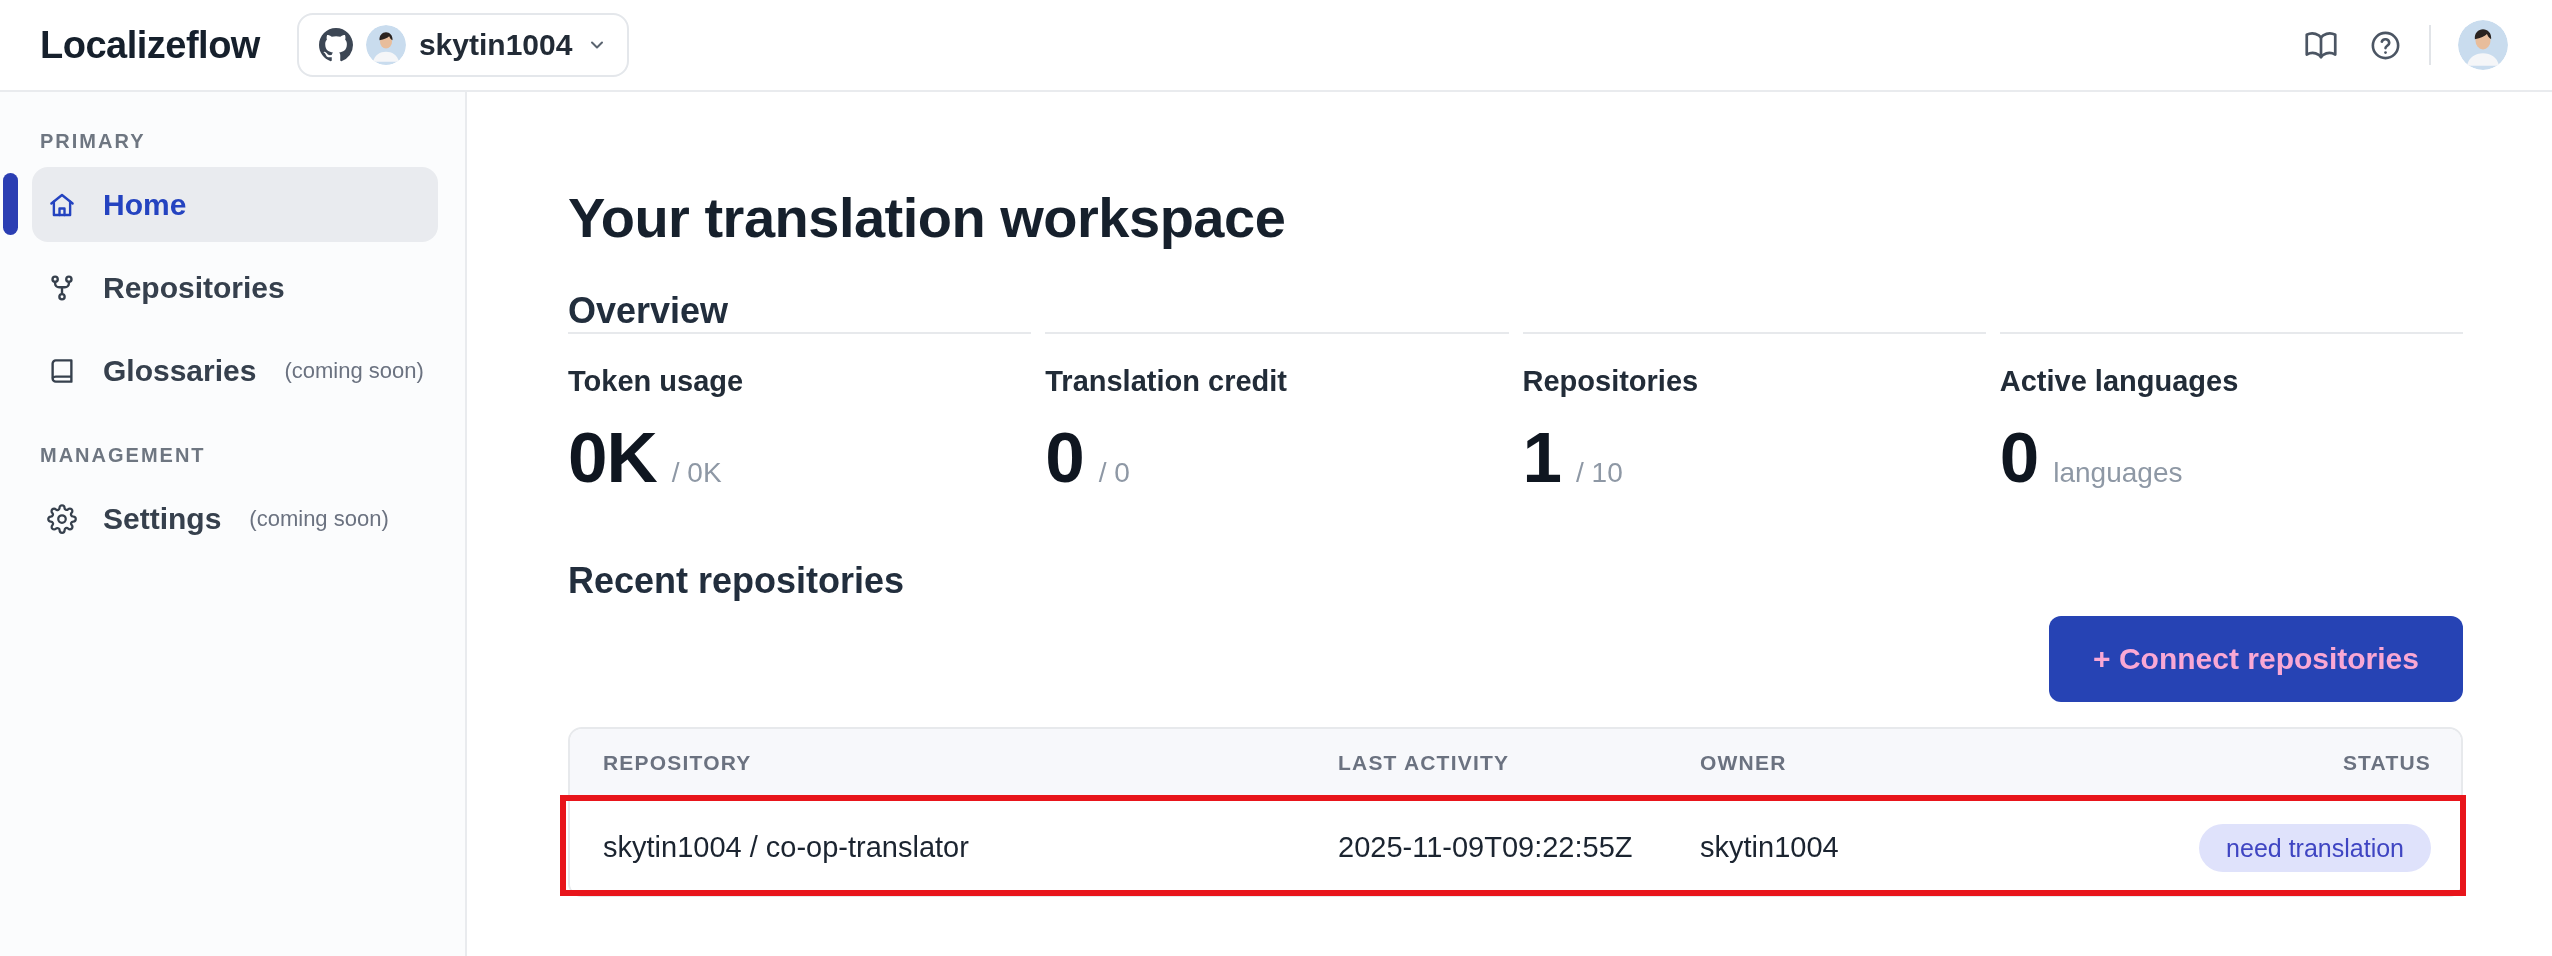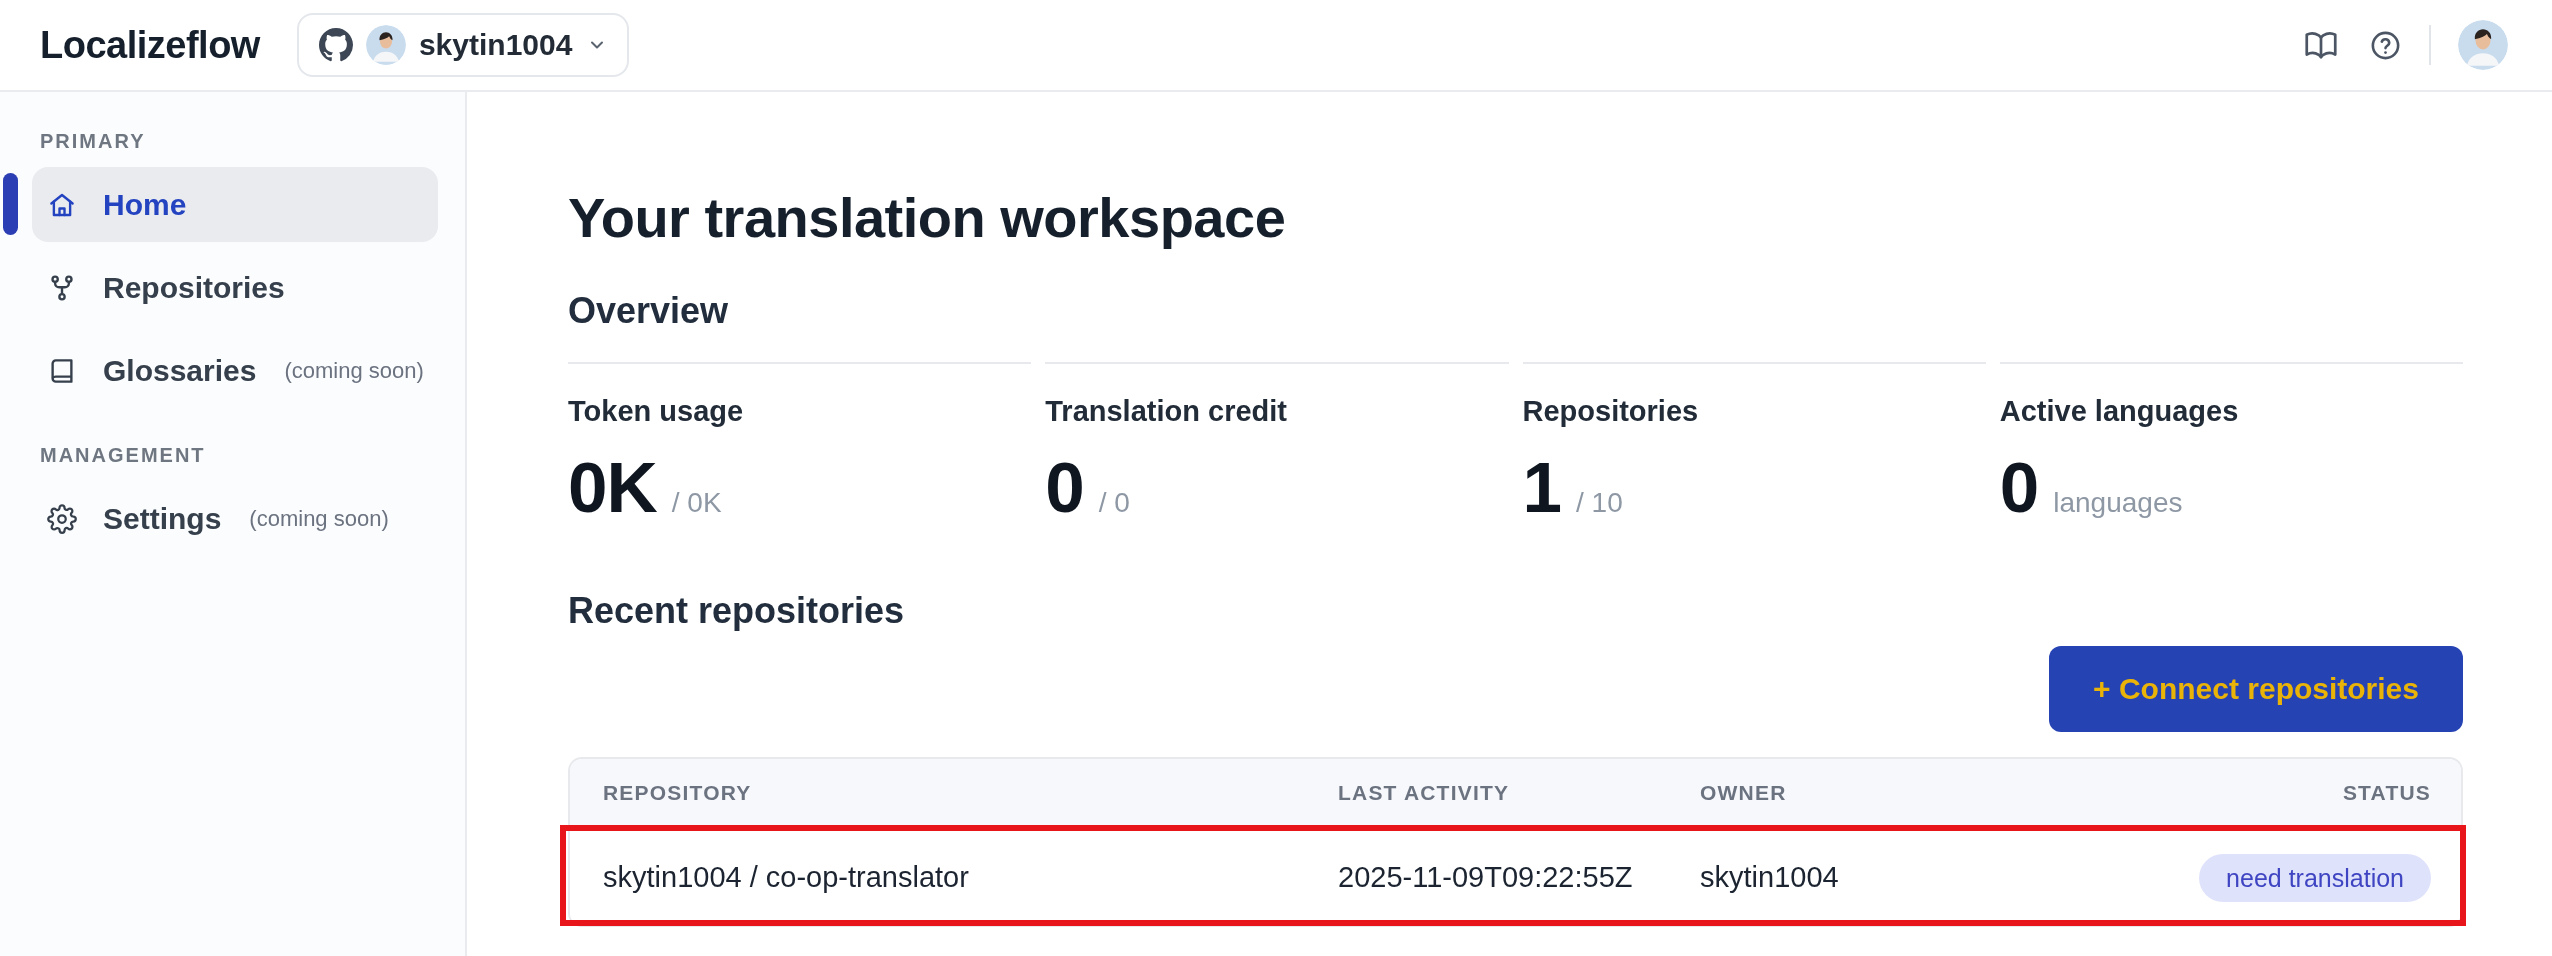--- a/index.html
+++ b/index.html
@@ -82,32 +82,32 @@
   
   .main { flex: 1; padding: 0 89px 0 101px; position: relative; overflow: hidden; }
   .page-title {
     margin-top: 94px;
     font-size: 56px; font-weight: 700; color: #16202c; letter-spacing: -0.5px;
     line-height: 1.15;
   }
   .section-heading { font-size: 36px; font-weight: 700; color: #222e3d; }
   .overview-heading { margin-top: 40px; }
 
-  .stats { margin-top: 30px; display: grid; grid-template-columns: repeat(4, 1fr); gap: 14px; }
+  .stats { display: grid; grid-template-columns: repeat(4, 1fr); gap: 14px; }
   .stat { border-top: 2px solid #e7e9ec; padding-top: 31px; }
   .stat-label { font-size: 29px; font-weight: 600; color: #222c38; }
   .stat-value-row { margin-top: 19px; display: flex; align-items: baseline; gap: 15px; }
   .stat-value { font-size: 71px; font-weight: 800; color: #0f1620; letter-spacing: -1px; }
   .stat-suffix { font-size: 28px; font-weight: 400; color: #8e98a5; }
 
   .recent-heading { margin-top: 62px; }
   .toolbar { display: flex; justify-content: flex-end; margin-top: 14px; }
   .connect-btn {
     height: 86px; padding: 0 44px;
-    background: #2643b4; color: #eab308;
+    background: #2643b4; color: #f9a8d4;
     font-family: inherit; font-size: 30px; font-weight: 700;
     border: none; border-radius: 12px;
     display: flex; align-items: center;
     cursor: pointer;
   }
 
   .table-wrap { position: relative; margin-top: 25px; }
   .table-card {
     border: 2px solid #e7e9ec; border-radius: 14px; background: #fff;
   }

